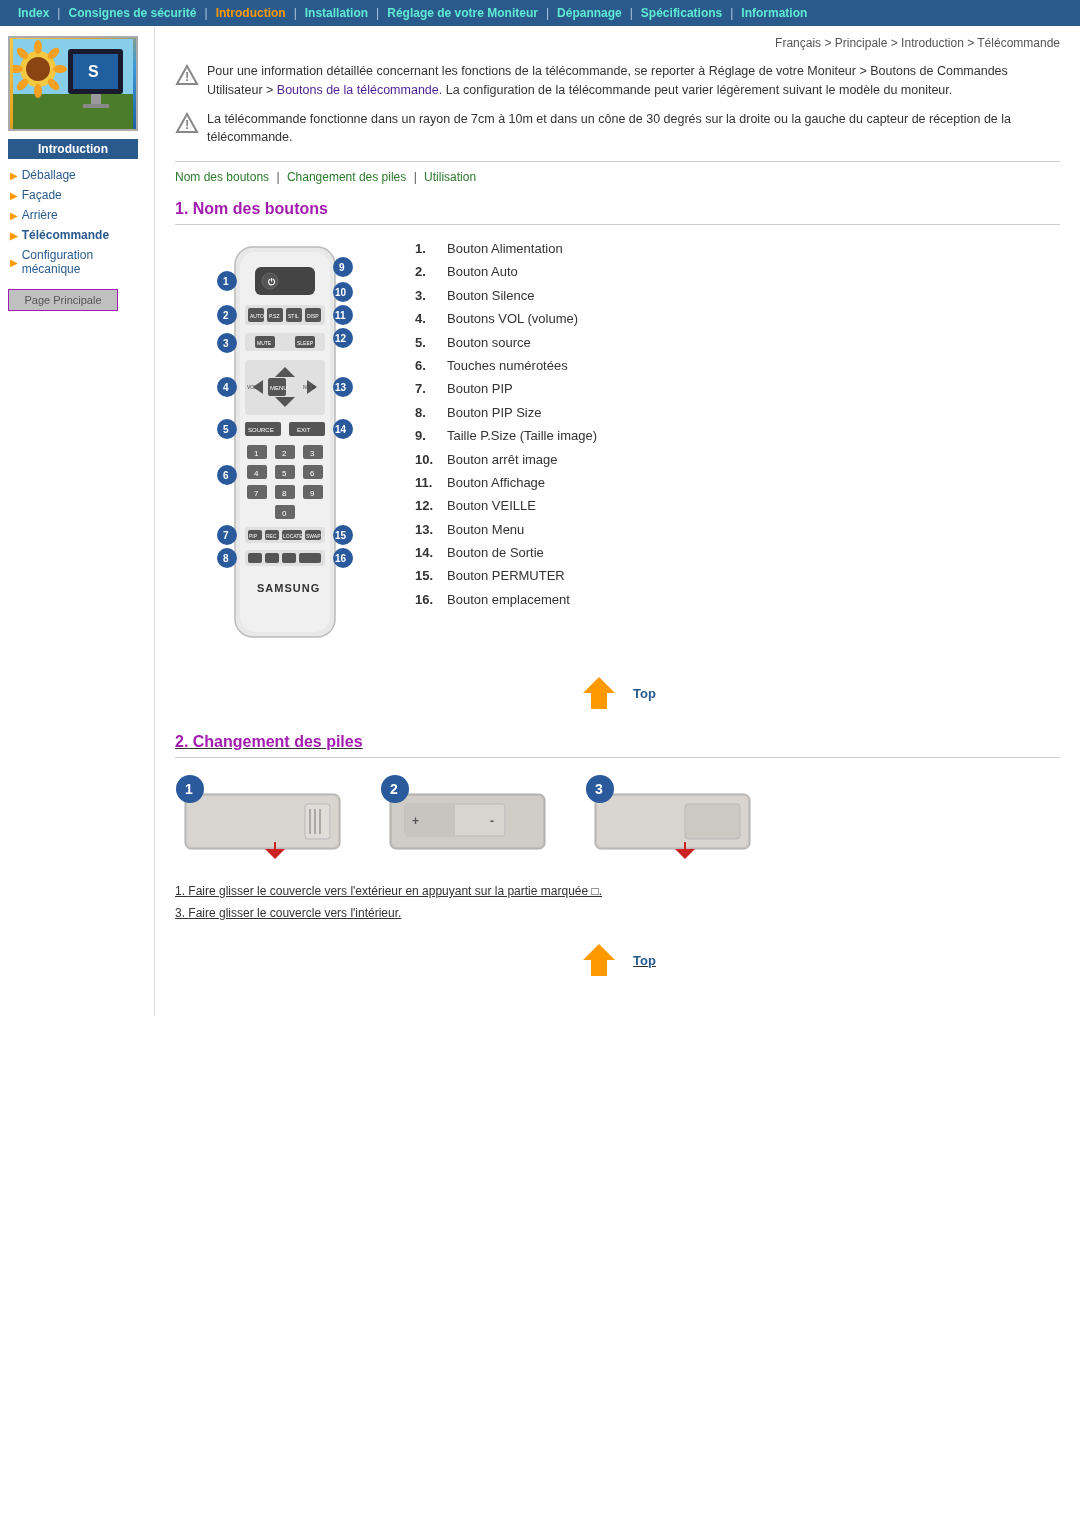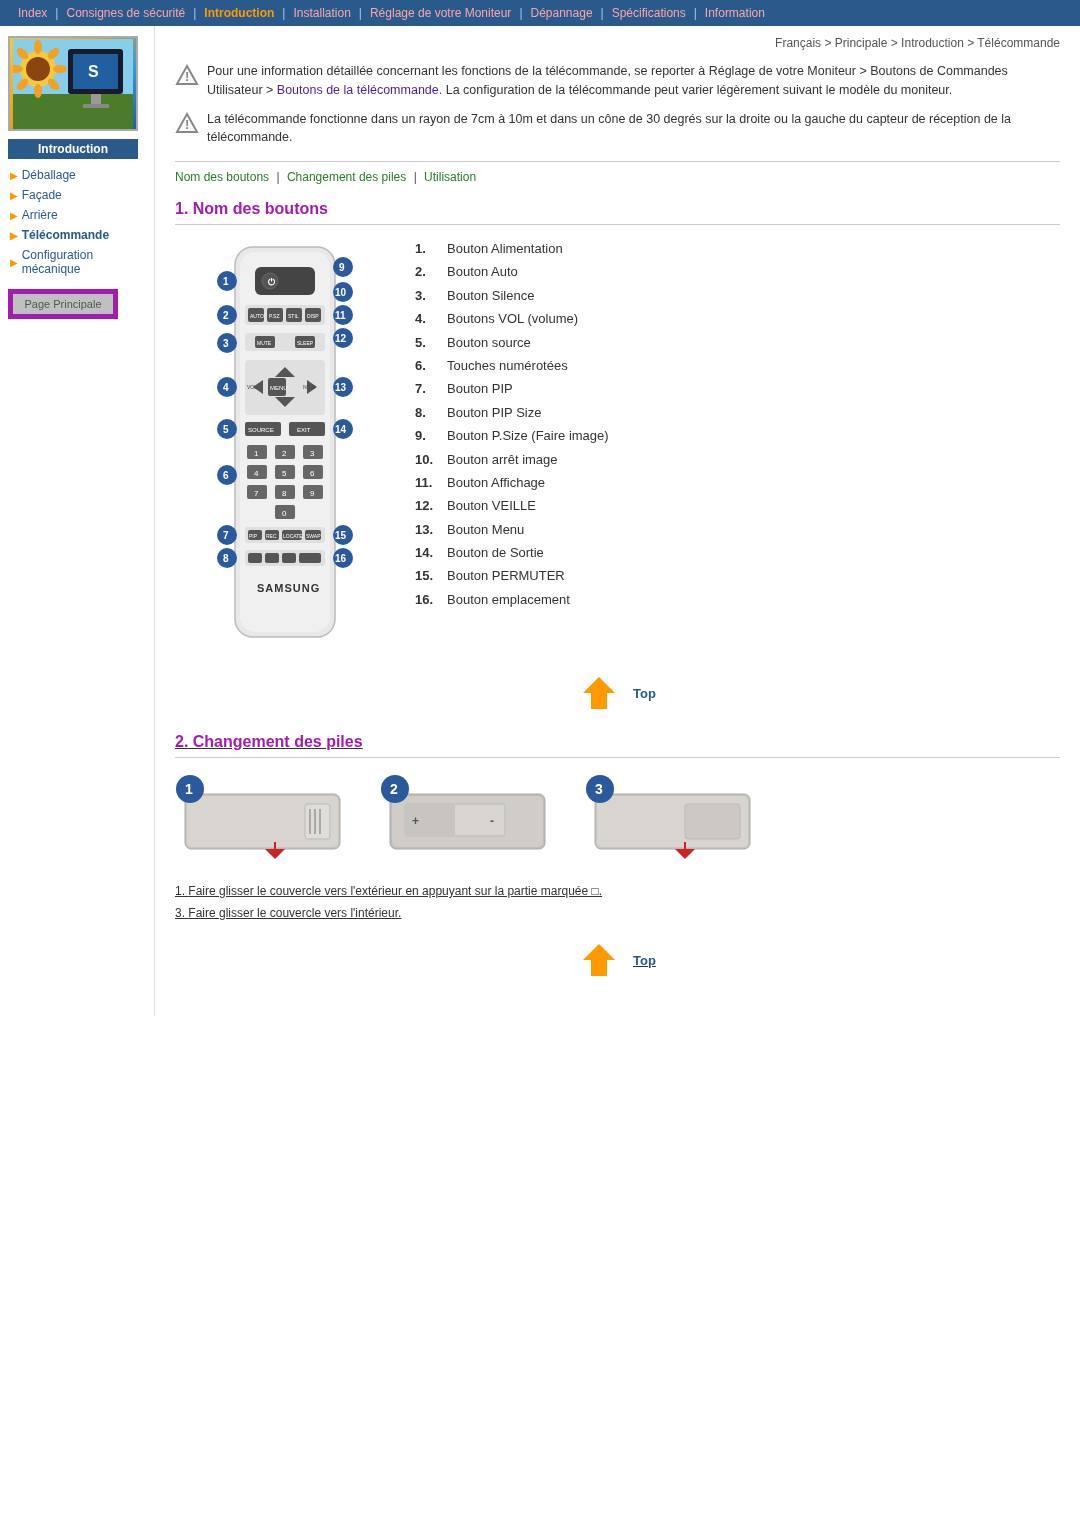--- a/index.html
+++ b/index.html
@@ -17,24 +17,25 @@
       background: #2a5a8c;
       color: #fff;
       padding: 6px 12px;
       font-size: 12px;
       display: flex;
       align-items: center;
       gap: 0;
       flex-wrap: wrap;
     }
     .nav-item {
-      color: #fca5a5;
+      color: #5eead4;
       text-decoration: none;
       padding: 0 6px;
       cursor: pointer;
+      font-weight: bold;
     }
     .nav-item.active {
       color: #f90;
       font-weight: bold;
     }
     .nav-sep {
       color: #aac4e0;
       padding: 0 2px;
     }
 
@@ -92,21 +93,21 @@
     }
     #page-principale-btn {
       background: #c0c0c0;
       color: #555;
       font-size: 11px;
       padding: 4px 8px;
       margin-top: 10px;
       width: 110px;
       text-align: center;
       cursor: pointer;
-      border: 5px solid #a21caf;
+      border: 1px solid #a21caf;
     }
 
     
     #content {
       flex: 1;
       padding: 10px 20px 20px 20px;
     }
 
     
     #breadcrumb {
@@ -515,21 +516,21 @@
         <div class="btn-item">
           <span class="btn-num">7.</span>
           <span>Bouton PIP</span>
         </div>
         <div class="btn-item">
           <span class="btn-num">8.</span>
           <span>Bouton PIP Size</span>
         </div>
         <div class="btn-item">
           <span class="btn-num">9.</span>
-          <span>Bouton P.Size (Faire image)</span>
+          <span>Taille P.Size (Taille image)</span>
         </div>
         <div class="btn-item">
           <span class="btn-num">10.</span>
           <span>Bouton arrêt image</span>
         </div>
         <div class="btn-item">
           <span class="btn-num">11.</span>
           <span>Bouton Affichage</span>
         </div>
         <div class="btn-item">

